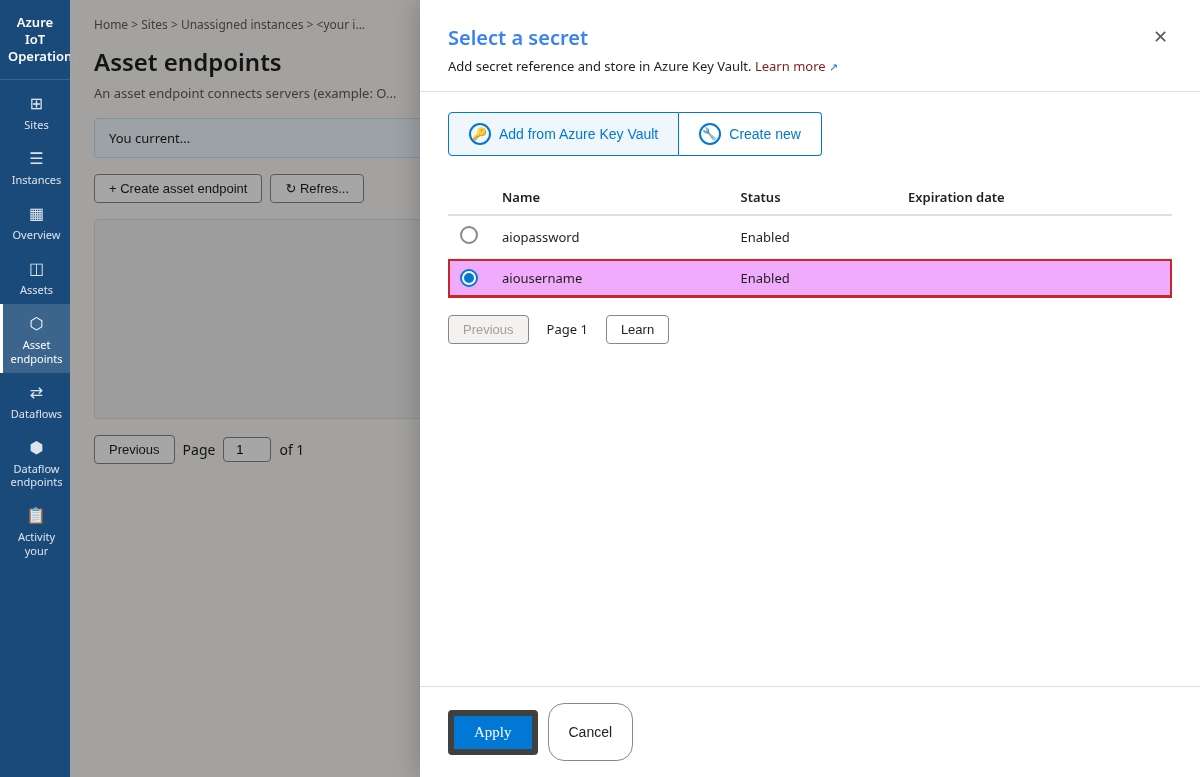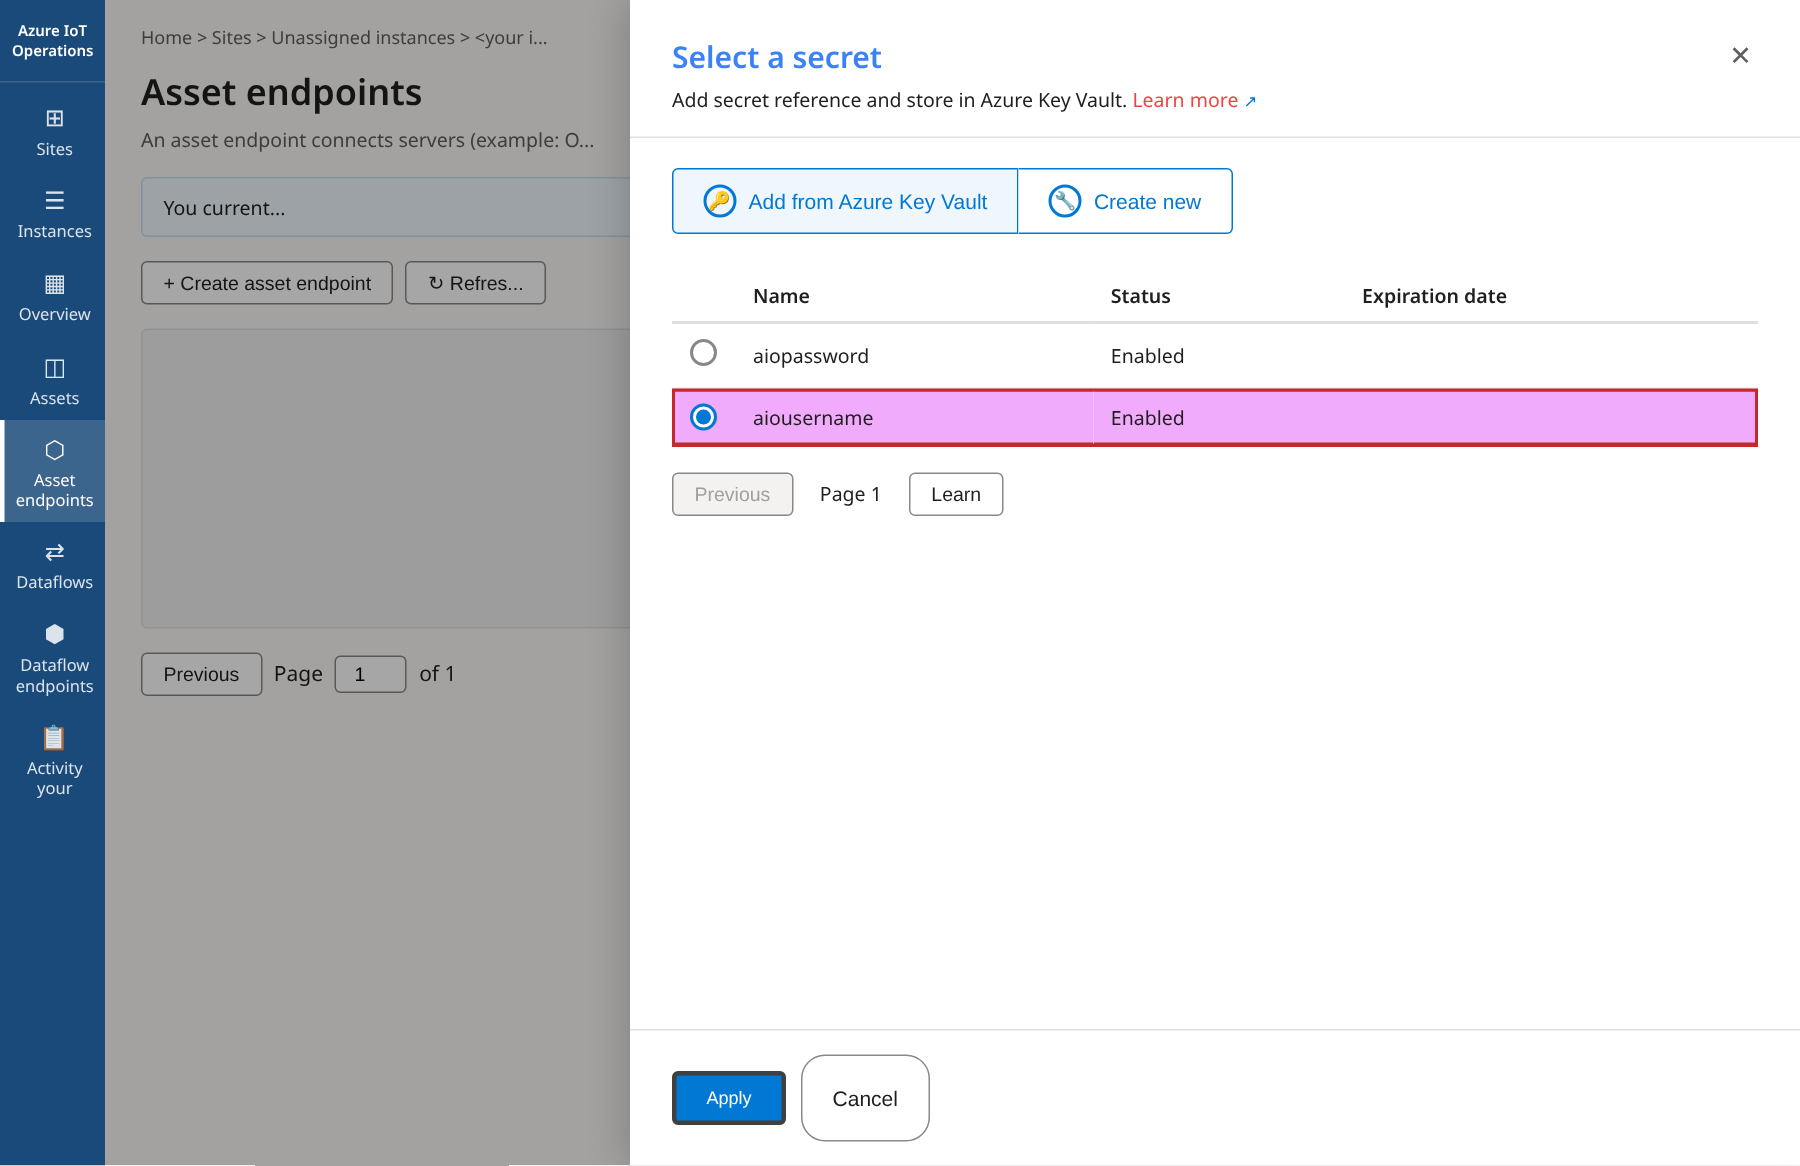--- a/index.html
+++ b/index.html
@@ -14,21 +14,21 @@
       align-items: center;
       padding-top: 0;
       flex-shrink: 0;
       z-index: 1;
     }
     .sidebar-header {
       background: #1a4a7a;
       width: 100%;
       padding: 14px 8px;
       color: white;
-      font-size: 10px;
+      font-size: 13px;
       font-weight: 600;
       text-align: center;
       line-height: 1.3;
       border-bottom: 1px solid rgba(255,255,255,0.15);
       margin-bottom: 4px;
     }
     .sidebar-item {
       width: 100%;
       display: flex;
       flex-direction: column;
@@ -158,21 +158,21 @@
       font-size: 20px;
       font-weight: 600;
       color: #3b82f6;
       margin-bottom: 6px;
     }
     .modal-subtitle {
       font-size: 13px;
       color: #201f1e;
     }
     .modal-subtitle a {
-      color: #ef4444;
+      color: #7f1d1d;
       text-decoration: none;
     }
     .close-btn {
       background: none;
       border: none;
       cursor: pointer;
       font-size: 18px;
       color: #605e5c;
       padding: 4px;
       line-height: 1;
@@ -302,25 +302,26 @@
       padding: 6px 14px;
       font-size: 13px;
       color: #201f1e;
     }
 
     
     .btn-primary {
       padding: 8px 20px;
       background: #0078d4;
       color: white;
-      border: 3px solid #404040;
-      border-radius: 4px;
-      cursor: pointer;
-      font-size: 12px;
+      border: 6px solid #404040;
+      border-radius: 4px;
+      cursor: pointer;
+      font-size: 15px;
       font-weight: 500;
+      font-family: Liberation Serif, serif;
     }
     .btn-secondary {
       padding: 20px 20px;
       background: white;
       color: #201f1e;
       border: 1px solid #8a8886;
       border-radius: 16px;
       cursor: pointer;
       font-size: 14px;
     }

